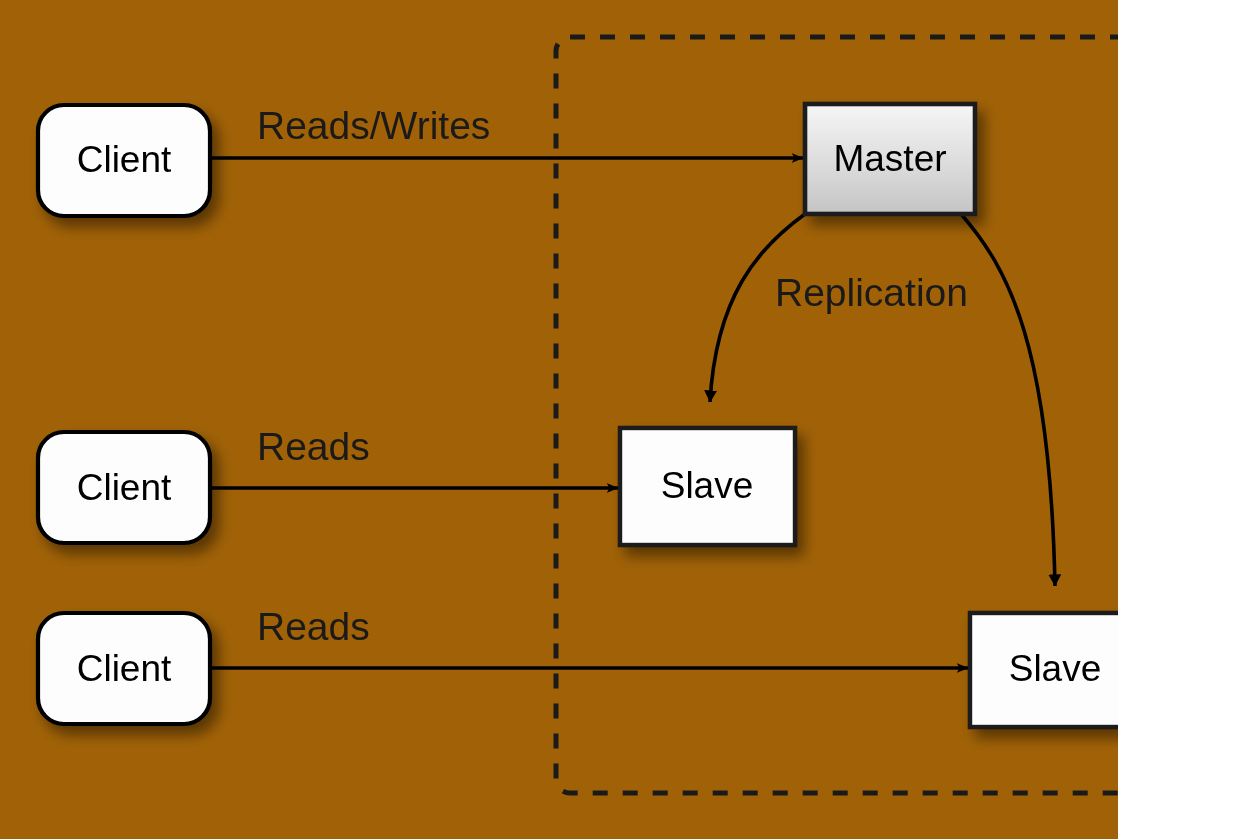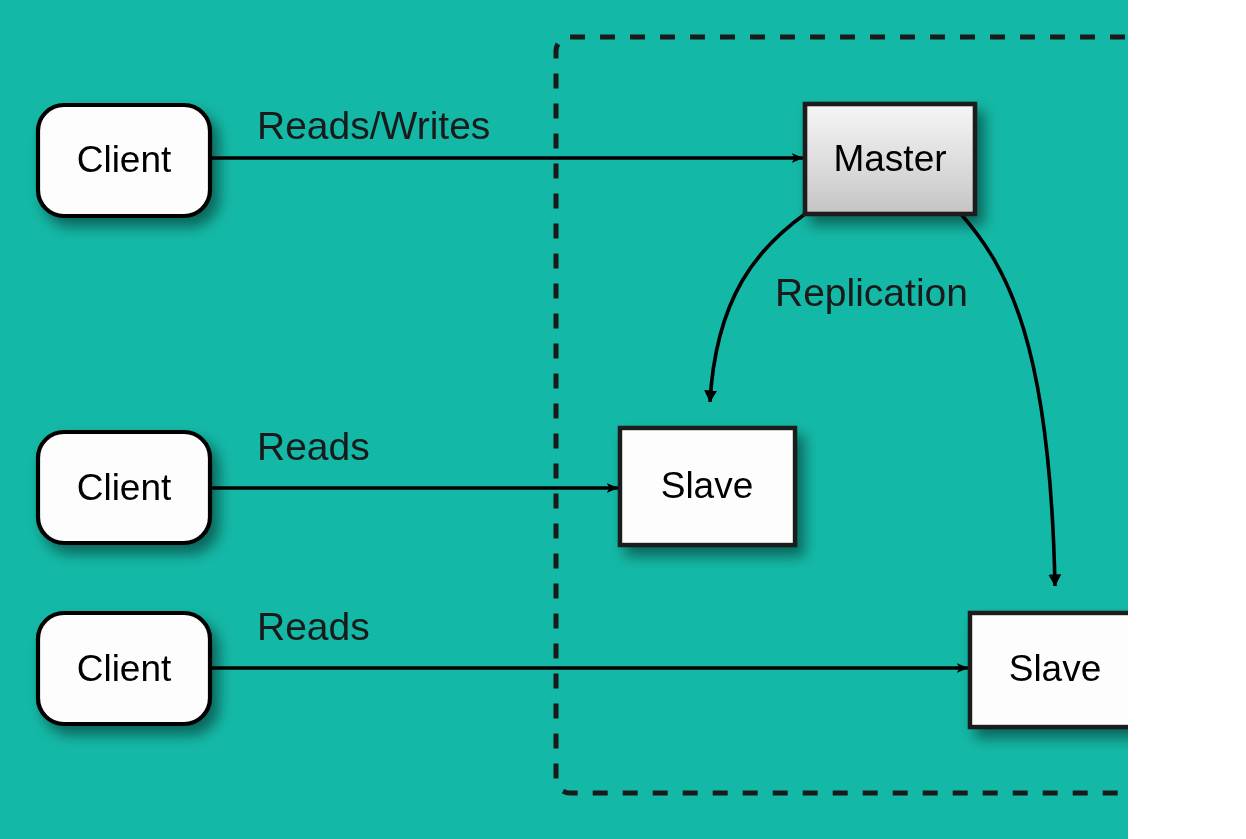--- a/index.html
+++ b/index.html
@@ -7,23 +7,22 @@
     padding: 0;
     background: #ffffff;
   }
   body {
     font-family: "Liberation Sans", sans-serif;
   }
   #diagram-root {
     position: relative;
     width: 1118px;
     height: 839px;
-    background: #14b8a6;
+    background: #a16207;
     overflow: hidden;
-    padding-left: 10px;
   }
   #diagram-svg {
     position: absolute;
     left: 0;
     top: 0;
     width: 1246px;
     height: 839px;
   }
   .node-label {
     font-family: "Liberation Sans", sans-serif;

